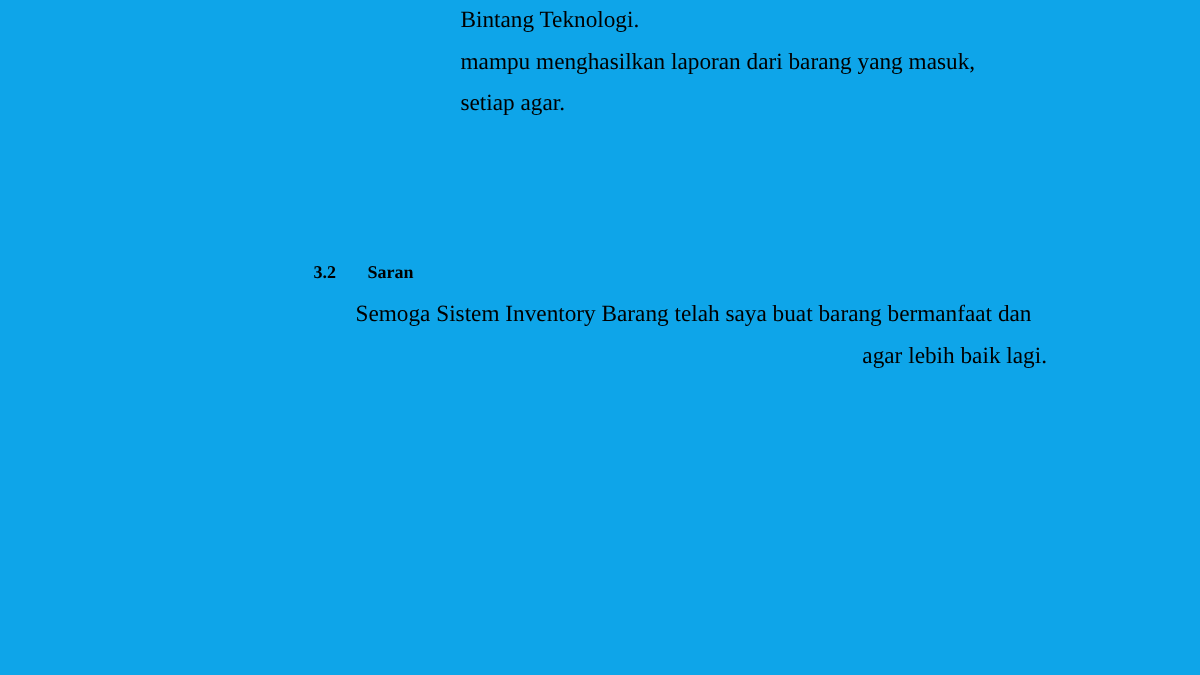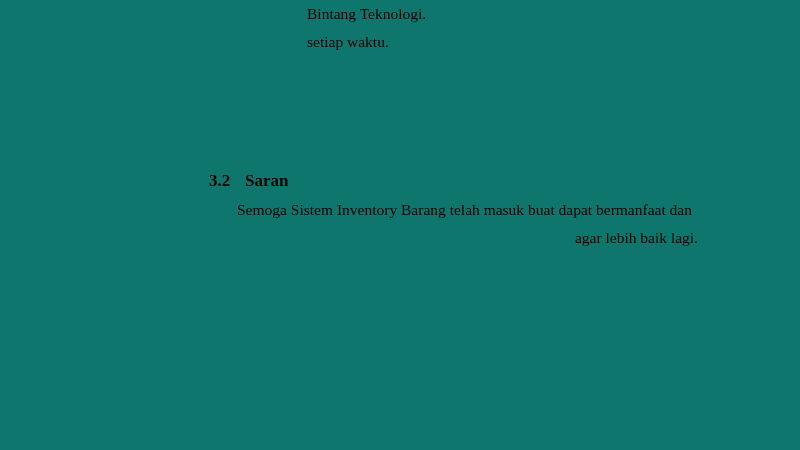--- a/index.html
+++ b/index.html
@@ -11,21 +11,21 @@
     width: 800px;
     height: 450px;
     font-family: "Liberation Serif", serif;
     color: #000000;
     overflow: hidden;
   }
   .page {
     position: relative;
     width: 800px;
     height: 450px;
-    background: #0f766e;
+    background: #0ea5e9;
   }
 
   
   .indent-block {
     position: absolute;
     left: 307px;
     top: 0px;
     width: 390px;
   }
   .indent-block p {
@@ -38,21 +38,21 @@
   .indent-block p.last-line {
     text-align: left;
   }
 
   
   .heading {
     position: absolute;
     left: 209px;
     top: 170px;
     width: 490px;
-    font-size: 17px;
+    font-size: 12px;
     font-weight: bold;
     line-height: 22px;
   }
   .heading .num {
     display: inline-block;
     width: 36px;
   }
 
   
   .body-para {
@@ -73,25 +73,26 @@
     text-align: right;
   }
 </style>
 </head>
 <body>
 
 <div class="page">
 
   <div class="indent-block">
     <p>Bintang Teknologi.</p>
-    <p class="last-line">setiap waktu.</p>
+    <p>mampu menghasilkan laporan dari barang yang masuk,</p>
+    <p class="last-line">setiap agar.</p>
   </div>
 
   <div class="heading">
     <span class="num">3.2</span><span>Saran</span>
   </div>
 
   <div class="body-para">
-    <div><span class="first-indent"></span><span>Semoga Sistem Inventory Barang telah masuk buat dapat bermanfaat dan</span></div>
+    <div><span class="first-indent"></span><span>Semoga Sistem Inventory Barang telah saya buat barang bermanfaat dan</span></div>
     <div class="tail">agar lebih baik lagi.</div>
   </div>
 
 </div>
 
 </body></html>

